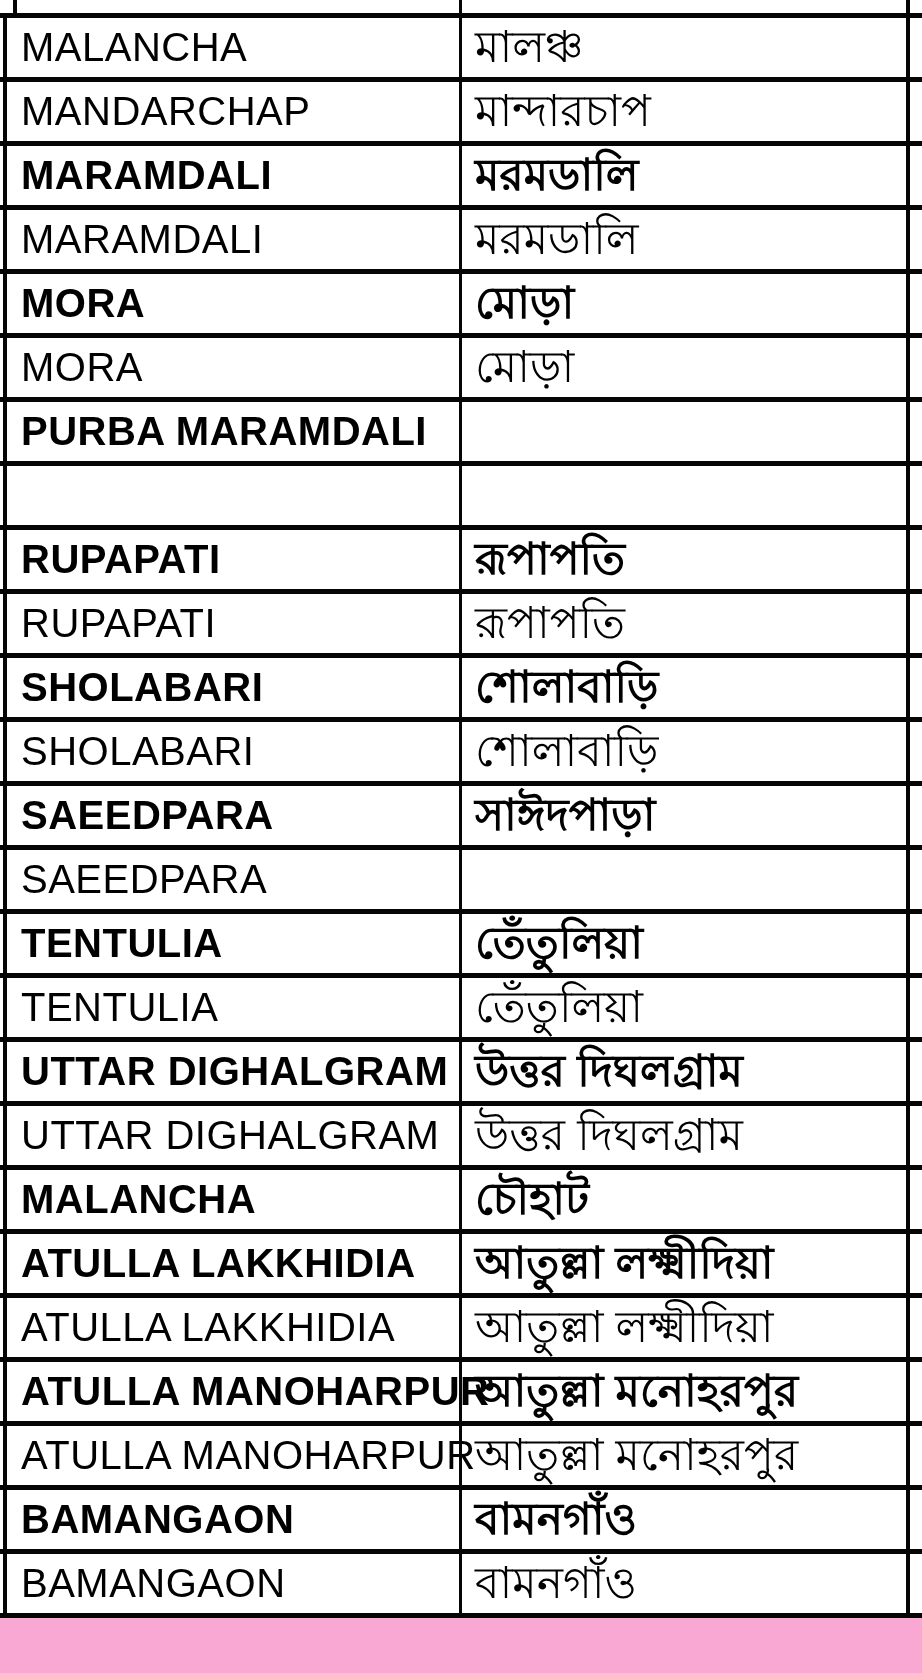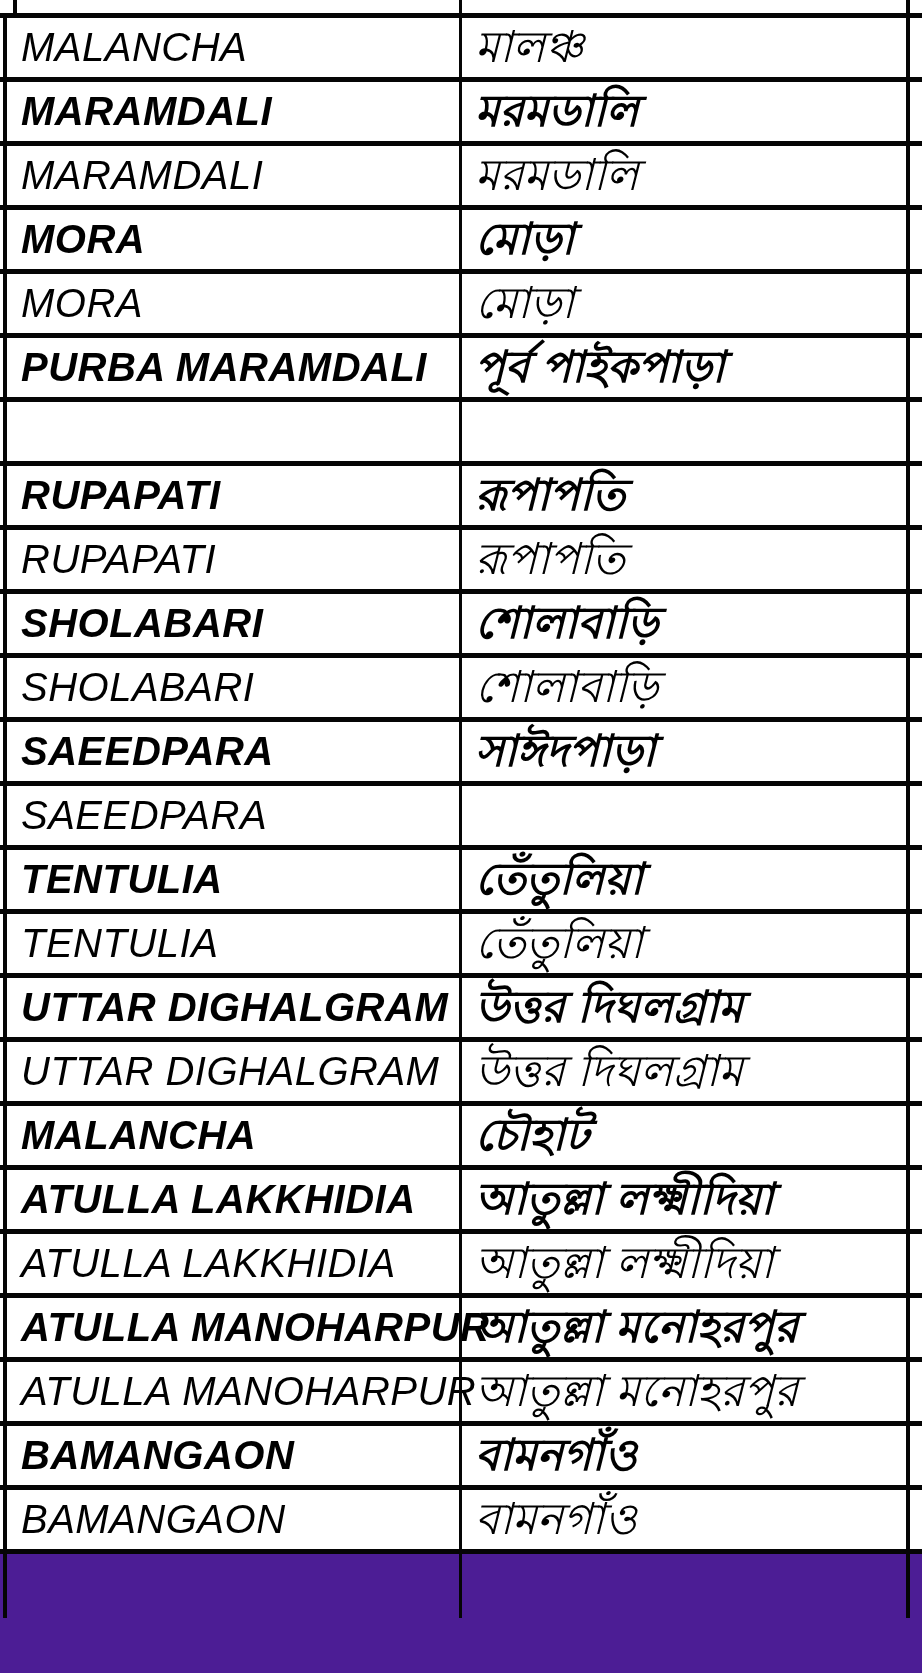--- a/index.html
+++ b/index.html
@@ -4,25 +4,24 @@
 <style>
   html, body {
     margin: 0;
     padding: 0;
     background: #ffffff;
   }
   #canvas {
     position: relative;
     width: 922px;
     height: 1673px;
-    background: #4c1d95;
+    background: #f9a8d4;
     overflow: hidden;
     font-family: "Liberation Sans", "DejaVu Sans", sans-serif;
     color: #000000;
-    font-style: italic;
   }
   
   #rows {
     position: absolute;
     left: 0;
     top: 0;
     width: 922px;
   }
   .row {
     position: relative;
@@ -86,20 +85,24 @@
 
   <div id="rows">
 
     <div class="row partial"></div>
 
   <div class="row">
     <div class="cell-en">MALANCHA</div>
     <div class="cell-bn">মালঞ্চ</div>
   </div>
 
+  <div class="row">
+    <div class="cell-en">MANDARCHAP</div>
+    <div class="cell-bn">মান্দারচাপ</div>
+  </div>
 
   <div class="row bold">
     <div class="cell-en">MARAMDALI</div>
     <div class="cell-bn">মরমডালি</div>
   </div>
 
   <div class="row">
     <div class="cell-en">MARAMDALI</div>
     <div class="cell-bn">মরমডালি</div>
   </div>
@@ -109,21 +112,20 @@
     <div class="cell-bn">মোড়া</div>
   </div>
 
   <div class="row">
     <div class="cell-en">MORA</div>
     <div class="cell-bn">মোড়া</div>
   </div>
 
   <div class="row bold">
     <div class="cell-en">PURBA MARAMDALI</div>
-    <div class="cell-bn">পূর্ব পাইকপাড়া</div>
   </div>
 
   <div class="row">
   </div>
 
   <div class="row bold">
     <div class="cell-en">RUPAPATI</div>
     <div class="cell-bn">রূপাপতি</div>
   </div>
 

